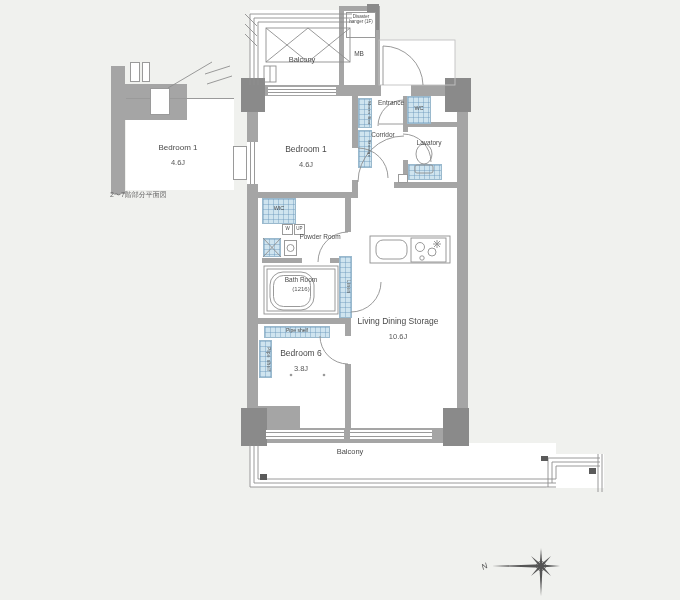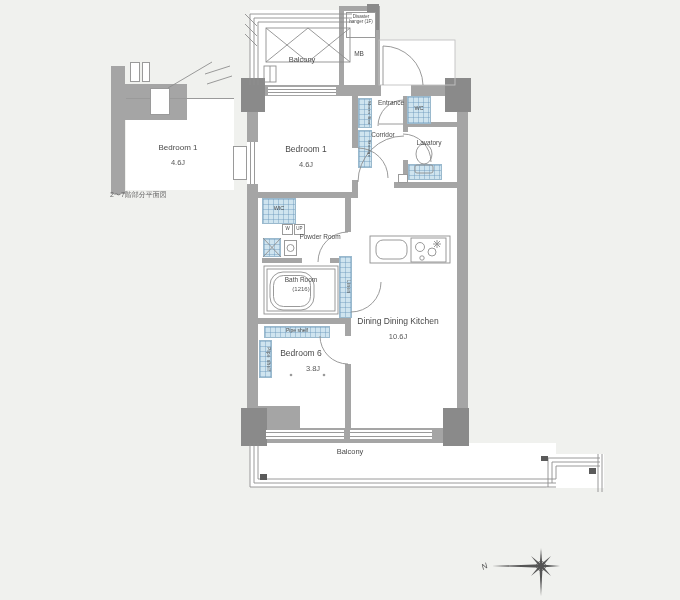--- a/index.html
+++ b/index.html
@@ -210,18 +210,18 @@
   <div class="lbl" style="left:262px;top:205px;width:34px;font-size:5.5px;">WIC</div>
   <div class="lbl" style="left:282px;top:226px;width:11px;font-size:4.5px;">W</div>
   <div class="lbl" style="left:294px;top:226px;width:11px;font-size:4.5px;">UP</div>
   <div class="lbl" style="left:298px;top:233px;width:44px;font-size:6.5px;">Powder Room</div>
   <div class="lbl" style="left:274px;top:276px;width:54px;font-size:6.5px;">Bath Room</div>
   <div class="lbl it" style="left:274px;top:286px;width:54px;font-size:6px;">(1216)</div>
   <div class="lbl vtext" style="left:340px;top:258px;width:11px;height:58px;font-size:4.5px;">Linen</div>
   <div class="lbl" style="left:264px;top:328px;width:66px;font-size:5px;">Pipe shelf</div>
   <div class="lbl vtext" style="left:260px;top:341px;width:11px;height:36px;font-size:4.5px;">Pipe shelf</div>
   <div class="lbl" style="left:262px;top:349px;width:78px;font-size:8.5px;">Bedroom 6</div>
-  <div class="lbl it" style="left:262px;top:365px;width:78px;font-size:7.5px;padding-left:12px;">3.8J</div>
-  <div class="lbl nowrap" style="left:342px;top:317px;width:112px;font-size:8.5px;">Dining Dining Kitchen</div>
+  <div class="lbl it" style="left:262px;top:365px;width:78px;font-size:7.5px;">3.8J</div>
+  <div class="lbl nowrap" style="left:342px;top:317px;width:112px;font-size:8.5px;">Living Dining Storage</div>
   <div class="lbl it" style="left:342px;top:333px;width:112px;font-size:7.5px;">10.6J</div>
   <div class="lbl" style="left:322px;top:448px;width:56px;font-size:7.5px;">Balcony</div>
 
 </div>
 
 </body></html>

